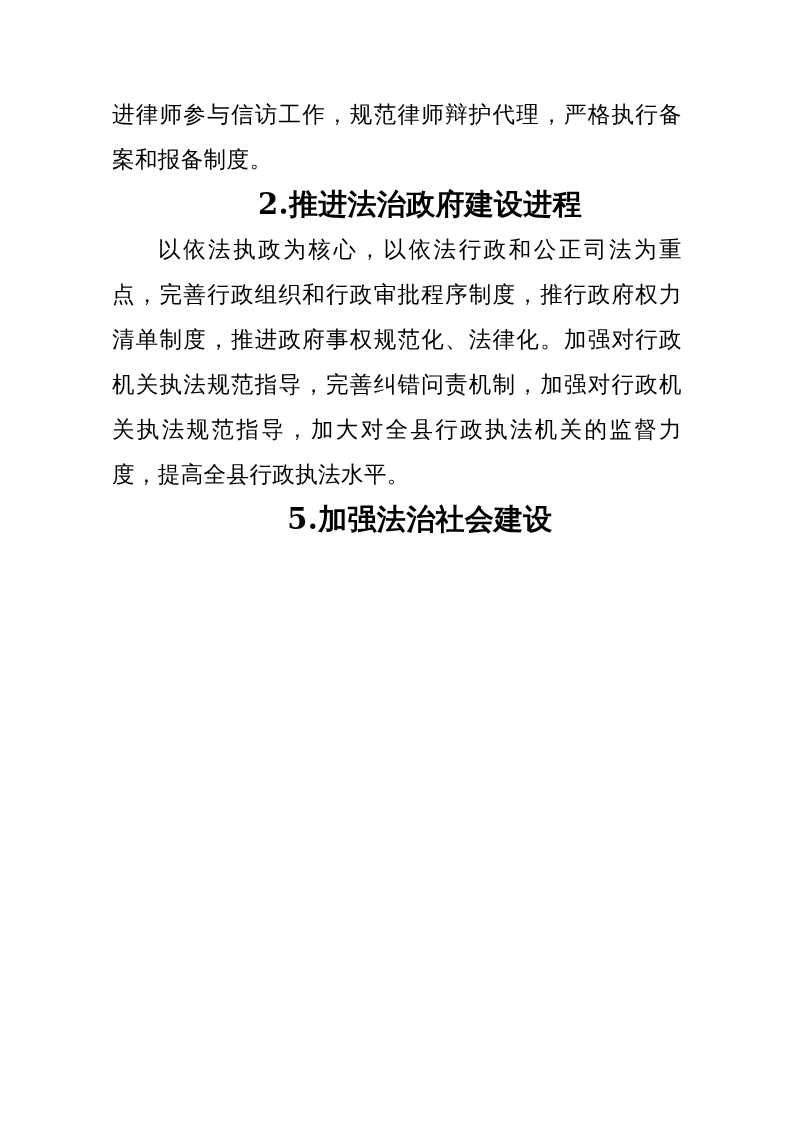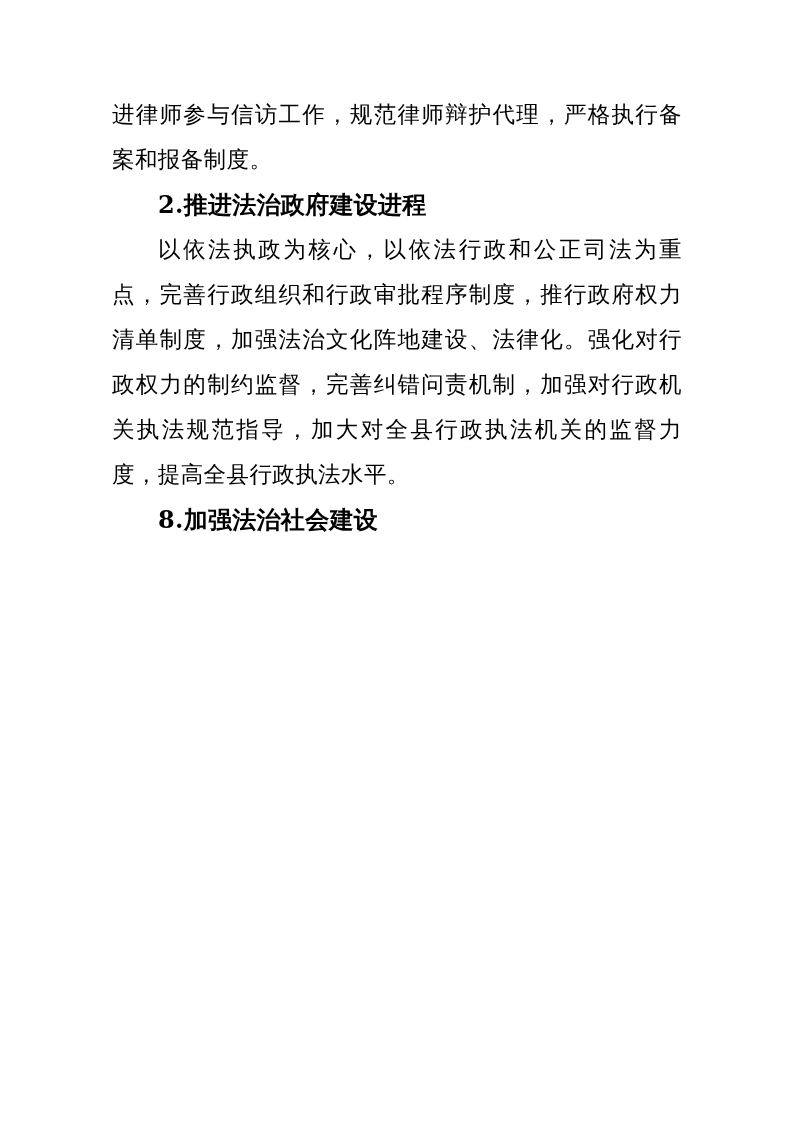--- a/index.html
+++ b/index.html
@@ -35,37 +35,38 @@
     letter-spacing: 0.4px;
     text-align: justify;
     text-justify: inter-ideograph;
     margin: 0;
     font-weight: 400;
   }
   .para.indent {
     text-indent: 46px;
   }
   .heading {
-    font-size: 24px;
+    font-size: 29px;
     line-height: 45px;
     font-weight: bold;
     margin: 0;
     text-indent: 46px;
     letter-spacing: 0.3px;
+    text-align: center;
   }
 </style>
 </head>
 <body>
 
 <div class="page">
   <div class="content">
 
     <p class="para">进律师参与信访工作，规范律师辩护代理，严格执行备案和报备制度。</p>
 
     <h3 class="heading">2.推进法治政府建设进程</h3>
 
-    <p class="para indent">以依法执政为核心，以依法行政和公正司法为重点，完善行政组织和行政审批程序制度，推行政府权力清单制度，加强法治文化阵地建设、法律化。强化对行政权力的制约监督，完善纠错问责机制，加强对行政机关执法规范指导，加大对全县行政执法机关的监督力度，提高全县行政执法水平。</p>
+    <p class="para indent">以依法执政为核心，以依法行政和公正司法为重点，完善行政组织和行政审批程序制度，推行政府权力清单制度，推进政府事权规范化、法律化。加强对行政机关执法规范指导，完善纠错问责机制，加强对行政机关执法规范指导，加大对全县行政执法机关的监督力度，提高全县行政执法水平。</p>
 
-    <h3 class="heading">8.加强法治社会建设</h3>
+    <h3 class="heading">5.加强法治社会建设</h3>
 
 
   </div>
 </div>
 
 </body></html>

